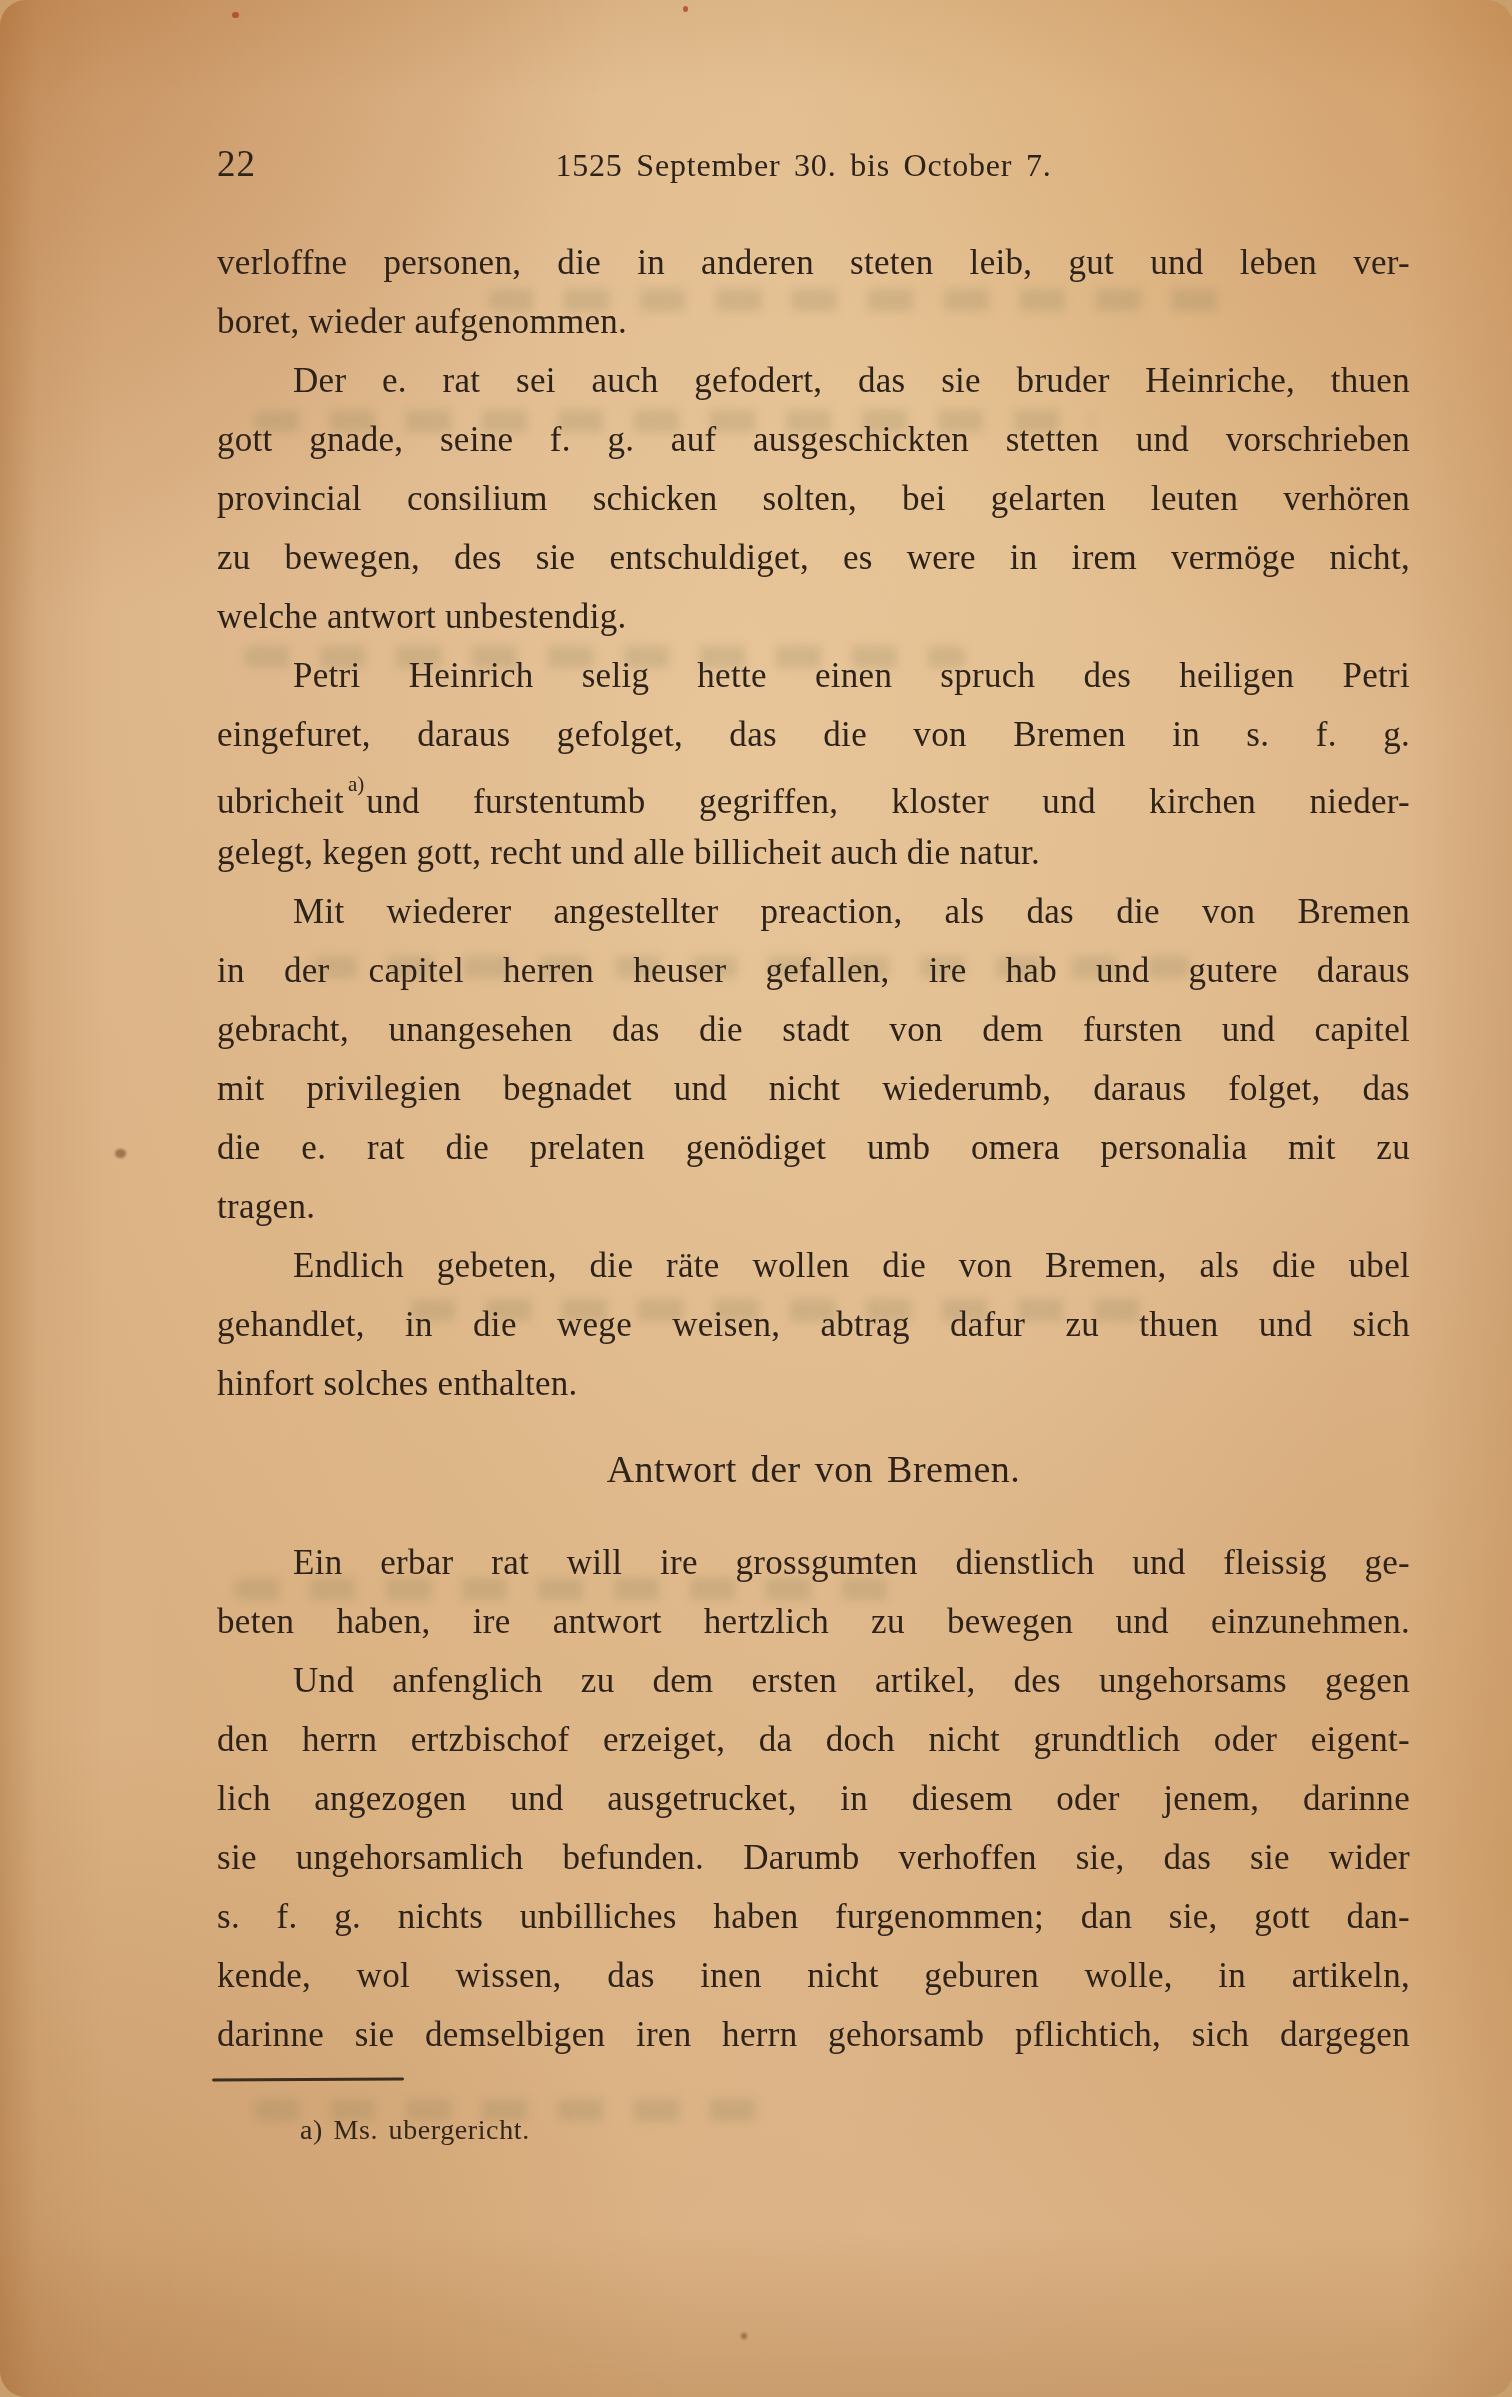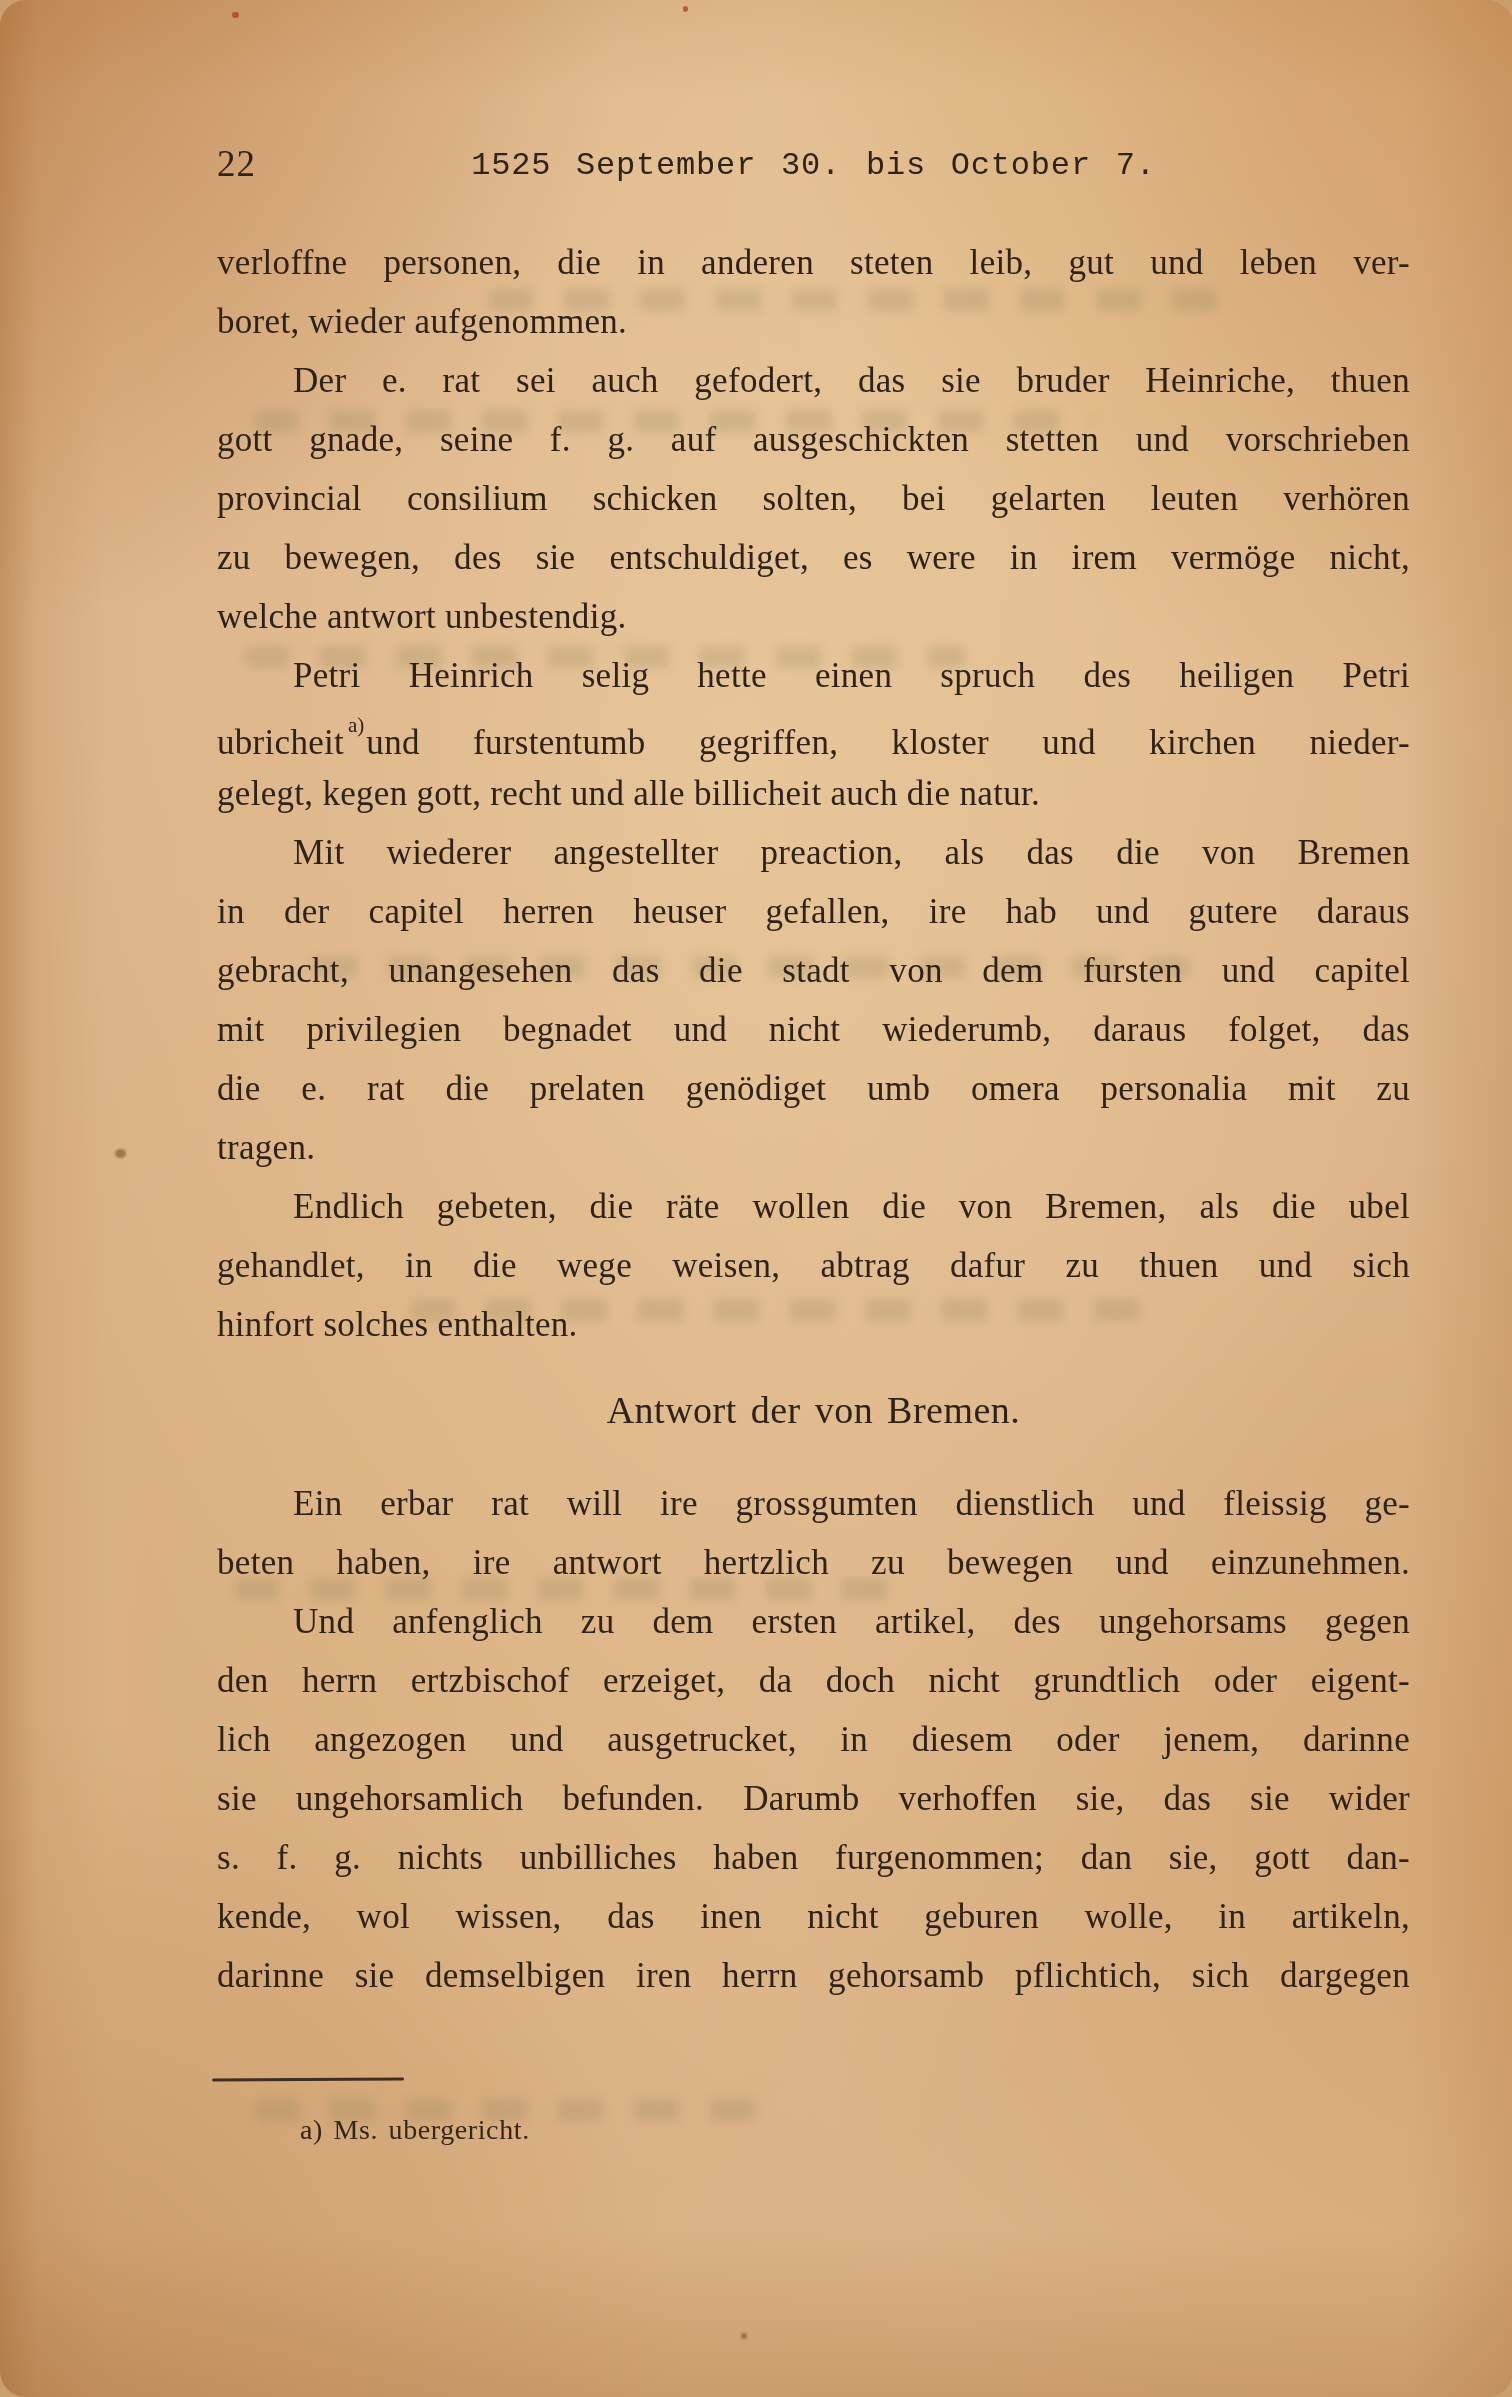--- a/index.html
+++ b/index.html
@@ -21,24 +21,23 @@
       linear-gradient(0deg, rgba(158,100,46,0.30) 0px, rgba(158,100,46,0) 7%),
       linear-gradient(180deg, rgba(168,108,50,0.18) 0px, rgba(168,108,50,0) 4%);
     color:#2e231a;
     border-radius:26px;
   }
   .pagenum{
     position:absolute;left:217px;top:142px;
     font-size:37px;letter-spacing:1px;
   }
   .running-title{
-    position:absolute;left:217px;top:147px;width:1193px;
+    position:absolute;left:207px;top:147px;width:1193px;
     text-align:center;font-size:32px;letter-spacing:0.8px;
     word-spacing:4.9px;
-    font-family:Liberation Mono, monospace;
   }
   .text-block{
     position:absolute;left:217px;top:233px;width:1193px;
     font-size:35px;letter-spacing:0.3px;
   }
   .line{
     height:59px;line-height:59px;
     text-align:justify;text-align-last:justify;
     white-space:normal;
   }
@@ -100,20 +99,21 @@
       </div>
       <div>
         <div class="line indent">Der e. rat sei auch gefodert, das sie bruder Heinriche, thuen</div>
         <div class="line">gott gnade, seine f. g. auf ausgeschickten stetten und vorschrieben</div>
         <div class="line">provincial consilium schicken solten, bei gelarten leuten verhören</div>
         <div class="line">zu bewegen, des sie entschuldiget, es were in irem vermöge nicht,</div>
         <div class="line end">welche antwort unbestendig.</div>
       </div>
       <div>
         <div class="line indent">Petri Heinrich selig hette einen spruch des heiligen Petri</div>
+        <div class="line">eingefuret, daraus gefolget, das die von Bremen in s. f. g.</div>
         <div class="line"><span>ubricheit</span><sup>a)</sup><span>und furstentumb gegriffen, kloster und kirchen nieder-</span></div>
         <div class="line end">gelegt, kegen gott, recht und alle billicheit auch die natur.</div>
       </div>
       <div>
         <div class="line indent">Mit wiederer angestellter preaction, als das die von Bremen</div>
         <div class="line">in der capitel herren heuser gefallen, ire hab und gutere daraus</div>
         <div class="line">gebracht, unangesehen das die stadt von dem fursten und capitel</div>
         <div class="line">mit privilegien begnadet und nicht wiederumb, daraus folget, das</div>
         <div class="line">die e. rat die prelaten genödiget umb omera personalia mit zu</div>
         <div class="line end">tragen.</div>

